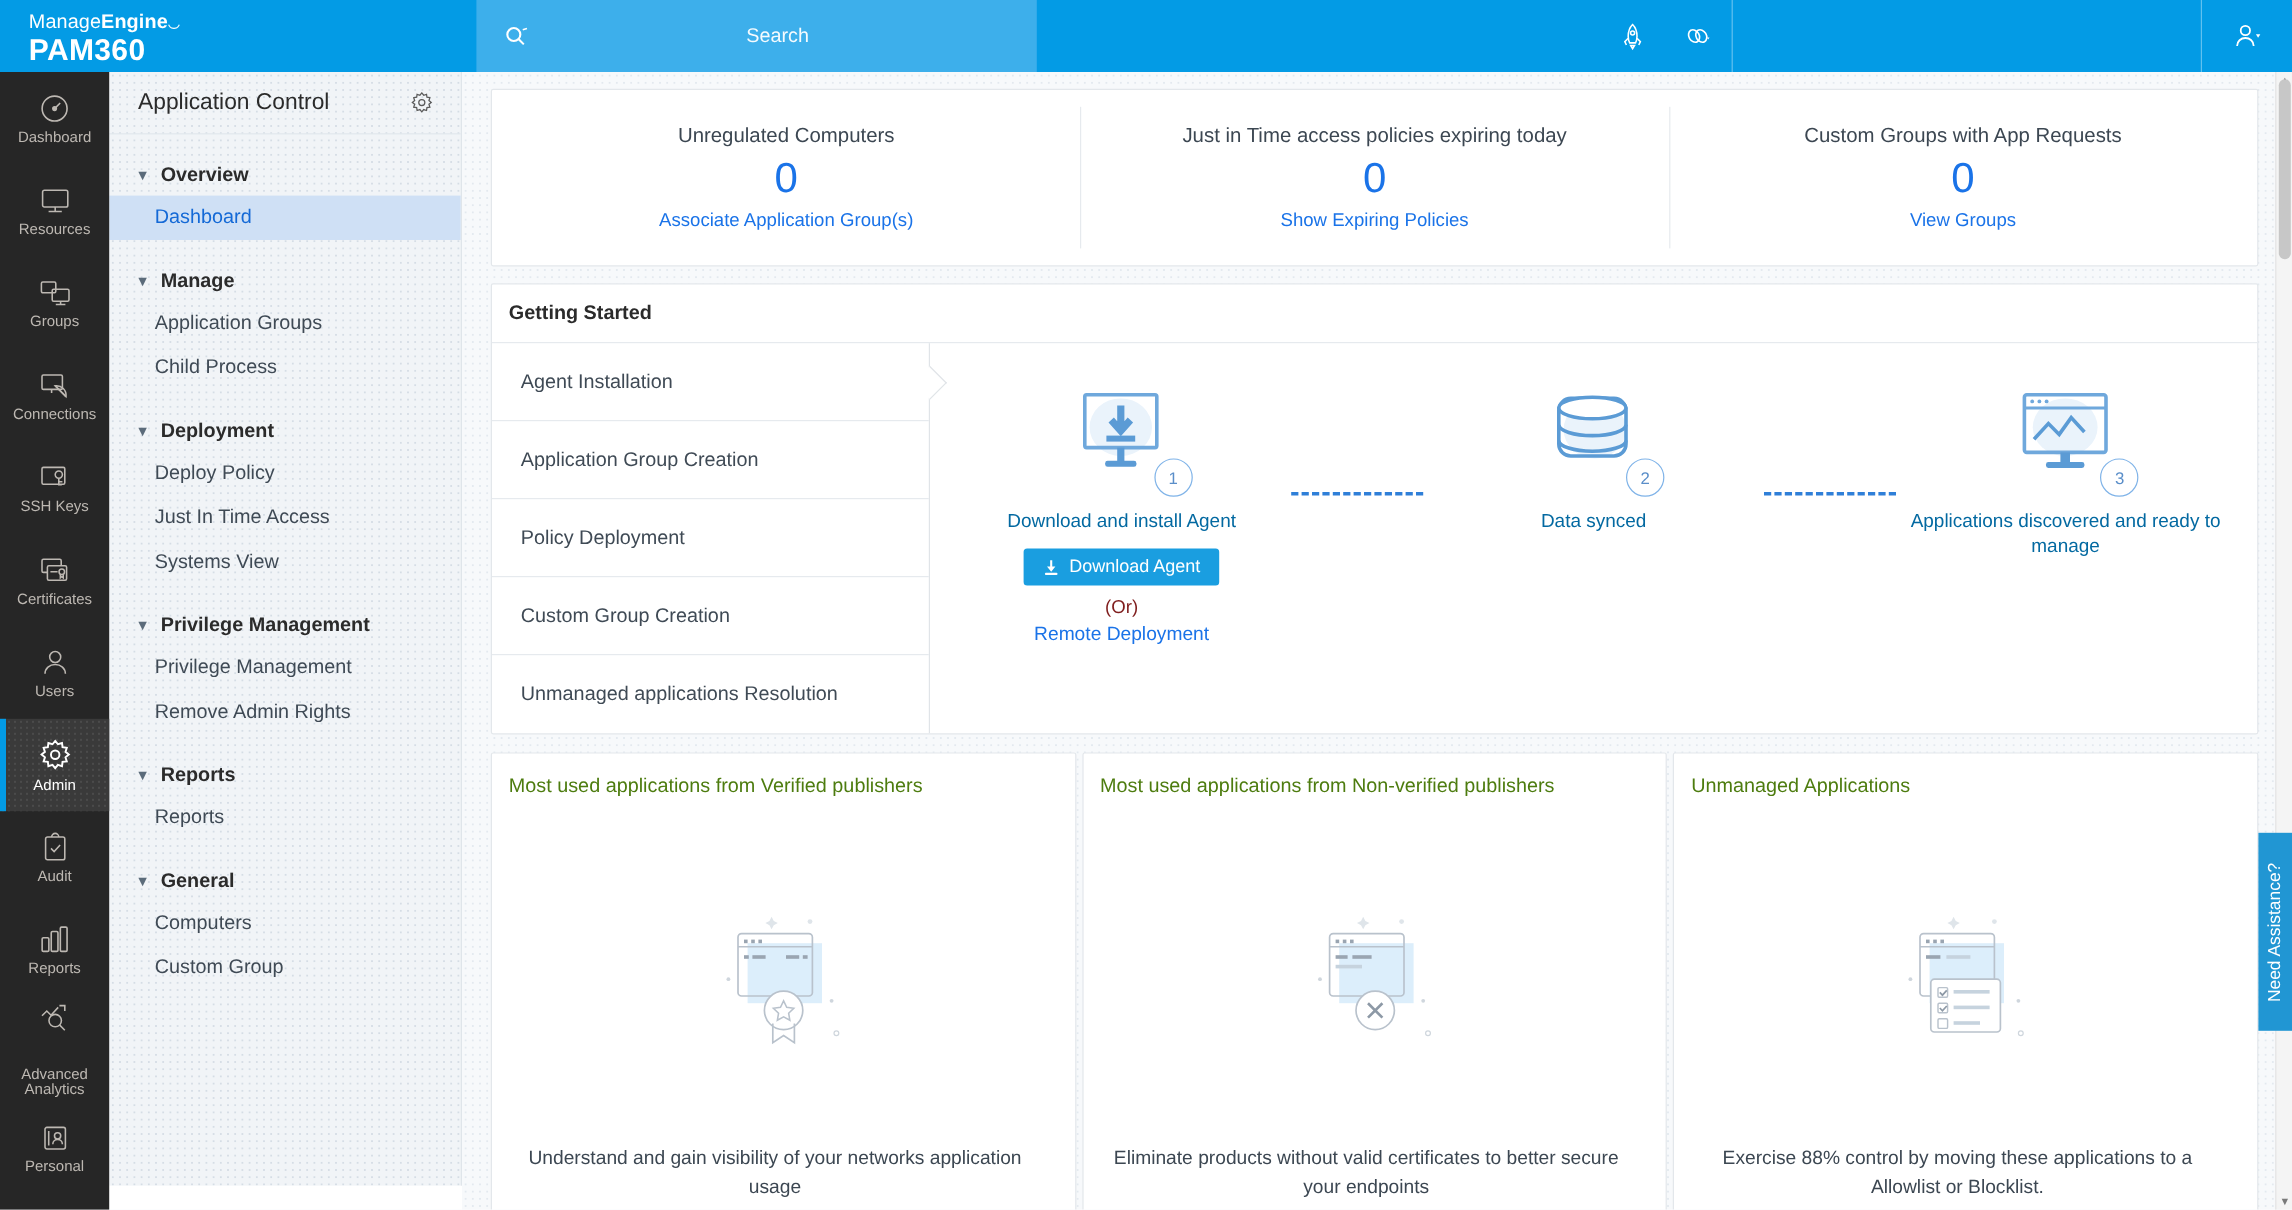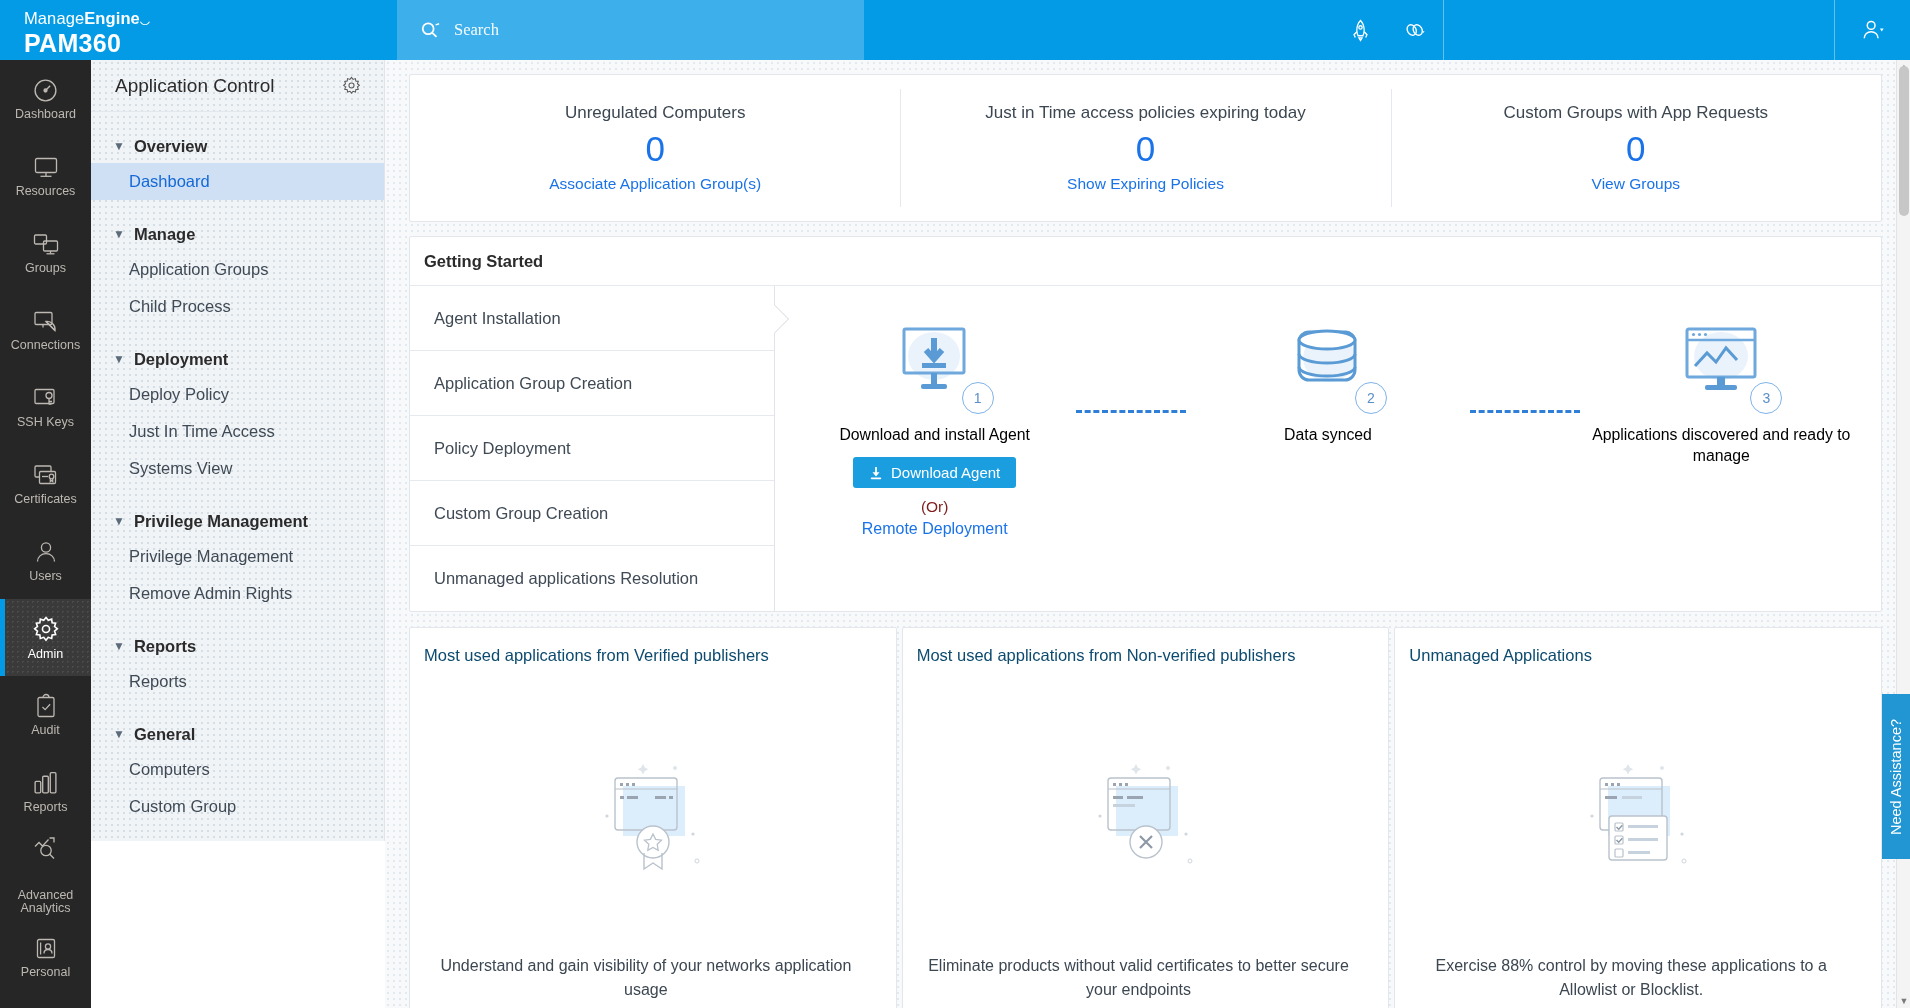--- a/index.html
+++ b/index.html
@@ -25,21 +25,21 @@
   .brand .me .swoosh{display:inline-block;transform:translateY(-3px);font-size:17px;}
   .brand .pam{ font-size:25px; font-weight:700; line-height:28px; letter-spacing:.3px;}
 
   .searchbox{
     width:467px; flex:0 0 467px; background:#3dafeb;
     display:flex; align-items:center; gap:14px; padding:0 22px;
   }
   .searchbox .sicon{ color:#fff; font-size:19px; display:flex; align-items:center;}
   .searchinp{
     background:transparent; border:0; outline:none; color:#fff;
-    font-size:16.5px; font-family:Liberation Serif, serif; width:100%;
+    font-size:16.5px; font-family:Liberation Sans, sans-serif; width:100%;text-align:center;
   }
   .searchinp::placeholder{ color:#ffffff; opacity:.95; }
 
   .topspacer{ flex:1 1 auto; }
   .topicons{ display:flex; align-items:center; }
   .ticon{
     width:55px; height:60px; display:flex; align-items:center; justify-content:center;
     color:#fff; cursor:pointer;
   }
   .vdiv{ width:1px; height:60px; background:rgba(255,255,255,.38); }
@@ -62,21 +62,21 @@
     background-image:radial-gradient(#4b4b4b 1px, transparent 1px);
     background-size:5px 5px;
   }
   .railitem.active:before{
     content:""; position:absolute; left:0; top:0; bottom:0; width:5px; background:#039be5;
   }
   .railitem.active svg{ stroke:#fff; }
 
   
   .subnav{
-    position:absolute; top:60px; left:91px; width:294px; height:781px;
+    position:absolute; top:60px; left:91px; width:294px; height:928px;
     background:#f1f4f7;
     background-image:radial-gradient(#d5dde5 1px, transparent 1px);
     background-size:6px 6px;
     border-right:1px solid #dfe5ea;
     z-index:20; overflow:hidden;
   }
   .subnav-head{
     height:52px; display:flex; align-items:center; justify-content:space-between;
     padding:0 22px 0 24px; border-bottom:1px solid #e2e8ed;
   }
@@ -138,35 +138,35 @@
     transform:rotate(45deg);
   }
   .gs-right{ flex:1 1 auto; display:flex; padding:26px 18px 22px 18px; }
   .wiz{ flex:1 1 0; display:flex; flex-direction:column; align-items:center; }
   .wiz .art{ position:relative; height:96px; display:flex; align-items:center; justify-content:center; }
   .badge{
     position:absolute; right:-14px; bottom:-6px; width:32px; height:32px; border-radius:50%;
     border:1.6px solid #7fb3e8; color:#5a8ec9; background:#fff;
     display:flex; align-items:center; justify-content:center; font-size:14px;
   }
-  .wiz .cap{ margin-top:16px; font-size:15.8px; color:#000000; text-align:center; line-height:21px; max-width:300px;}
+  .wiz .cap{ margin-top:16px; font-size:15.8px; color:#0369a1; text-align:center; line-height:21px; max-width:300px;}
   .dline{ flex:0 0 110px; display:flex; align-items:flex-start; justify-content:center; padding-top:98px; }
   .dline i{ display:block; width:100%; border-top:3px dashed #2f7fd8; }
   .dlbtn{
     margin-top:12px; background:#1a9ee0; color:#fff; border:0; border-radius:3px;
     padding:0 16px; height:31px; font-size:15px; font-family:inherit; cursor:pointer;
     display:inline-flex; align-items:center; gap:8px;
   }
   .ortxt{ margin-top:10px; font-size:15.5px; color:#7f1d1d; }
   .rdlink{ margin-top:4px; font-size:16px; color:#1a73e8; cursor:pointer; }
 
   
   .bottom{ display:flex; gap:5px; margin-top:15px; }
   .bcard{ flex:1 1 33.33%; height:420px; position:relative; }
-  .bcard .btitle{ padding:18px 0 0 14px; font-size:16.5px; color:#0c4a6e; }
+  .bcard .btitle{ padding:18px 0 0 14px; font-size:16.5px; color:#4d7c0f; }
   .bcard .bart{ position:absolute; left:0; right:0; top:130px; display:flex; justify-content:center; }
   .bcard .bcap{
     position:absolute; left:14px; right:28px; bottom:44px; text-align:center;
     font-size:16px; color:#3c4752; line-height:24px;
   }
 
   
   .sbtrack{ position:absolute; top:60px; right:0; width:14px; height:948px; background:#f4f4f4; border-left:1px solid #e4e4e4; z-index:35;}
   .sbthumb{ position:absolute; top:6px; left:2px; width:10px; height:150px; background:#c7c7c7; border-radius:5px;}
   .sbarrow{ position:absolute; left:0; width:14px; height:14px; display:flex; align-items:center; justify-content:center; color:#7a7a7a; font-size:9px;}

